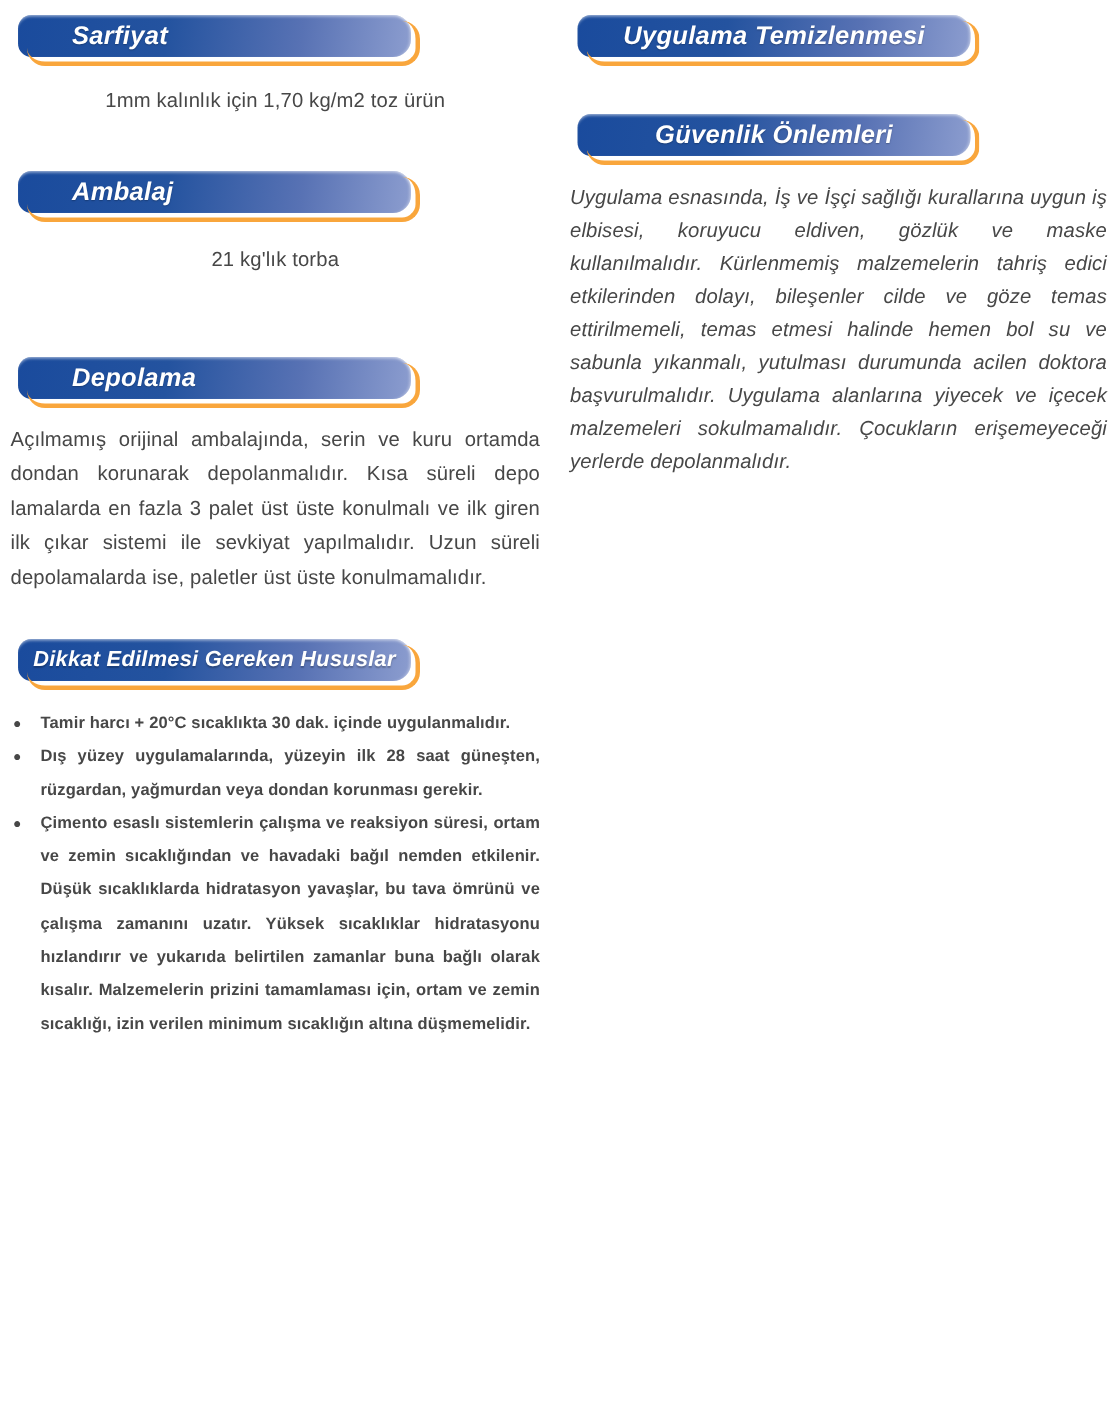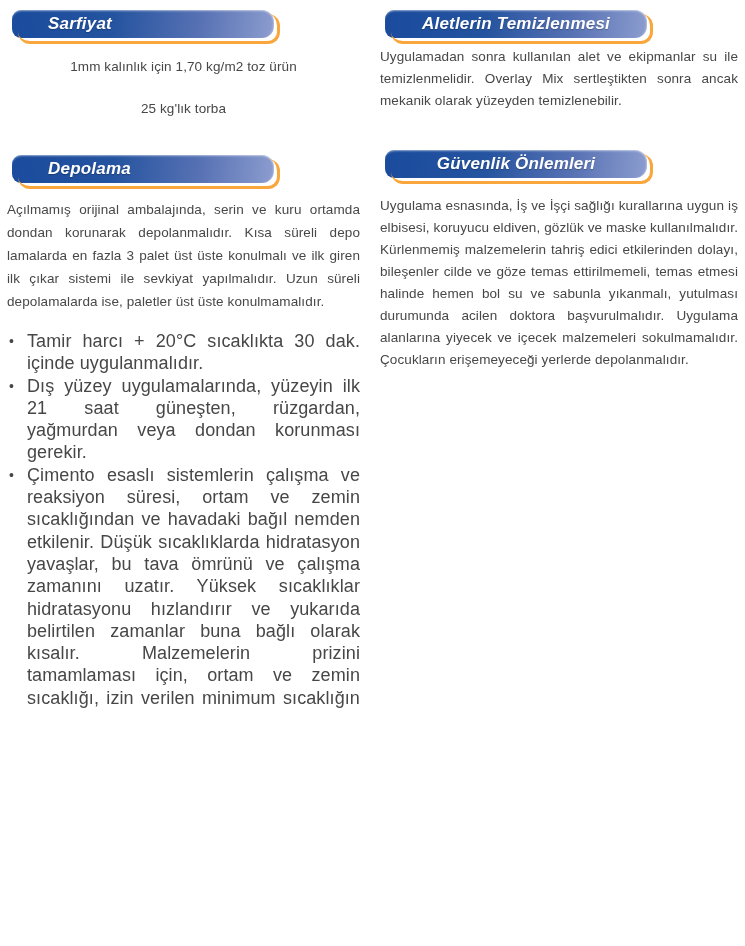--- a/index.html
+++ b/index.html
@@ -63,51 +63,52 @@
     letter-spacing:0.1px;
     text-align:justify;
     color:var(--text);
   }
   .body-text.single{text-align:center;white-space:nowrap;}
 
   .bullet-list{list-style:none;}
   .bullet-list li{
     position:relative;
     padding-left:20px;
-    font-size:18px;
+    font-size:11px;
     line-height:22.3px;
     letter-spacing:0.1px;
     text-align:justify;
     color:var(--text);
+    font-weight:bold;
   }
   .bullet-list li::before{
     content:"\2022";
     position:absolute;
     left:2px;top:0;
     font-size:14px;
     color:var(--text);
   }
 
   
   .lc-banner-sarfiyat{margin-top:10px;}
   .lc-body-sarfiyat{margin-top:17px;}
   .lc-banner-ambalaj{margin-top:36px;}
   .lc-body-ambalaj{margin-top:19px;}
-  .lc-banner-depolama{margin-top:35px;}
+  .lc-banner-depolama{margin-top:54px;}
   .lc-body-depolama{margin-top:15px;}
   .lc-banner-raf{margin-top:23px;}
   .lc-body-raf{margin-top:19px;}
   .lc-banner-dikkat{margin-top:30px;}
   .lc-bullets-dikkat{margin-top:17px;}
 
   
   .rc-banner-aletler{margin-top:10px;}
   .rc-body-aletler{margin-top:8px;line-height:22px;}
   .rc-banner-guvenlik{margin-top:38px;}
-  .rc-body-guvenlik{margin-top:17px;line-height:22px;}
+  .rc-body-guvenlik{margin-top:17px;line-height:22px;font-style:italic;}
 
   .footer-line{
     position:absolute;
     left:0;right:0;
     top:923px;
     height:3px;
     background:var(--pink);
   }
 </style>
 </head>
@@ -115,42 +116,47 @@
 
 <div class="page">
 
   <div class="col col-left">
 
     <div class="banner align-left lc-banner-sarfiyat">
       <span class="banner-title">Sarfiyat</span>
     </div>
     <p class="body-text single lc-body-sarfiyat">1mm kalınlık için 1,70  kg/m2 toz ürün</p>
 
-    <p class="body-text single lc-body-ambalaj">25 kg'lık torba</p>
+    <div class="banner align-left lc-banner-ambalaj">
+      <span class="banner-title">Ambalaj</span>
+    </div>
+    <p class="body-text single lc-body-ambalaj">21 kg'lık torba</p>
 
     <div class="banner align-left lc-banner-depolama">
       <span class="banner-title">Depolama</span>
     </div>
     <p class="body-text lc-body-depolama">Açılmamış orijinal ambalajında, serin ve kuru ortamda dondan korunarak depolanmalıdır. Kısa süreli depo lamalarda en fazla 3 palet üst üste konulmalı ve ilk giren ilk çıkar sistemi ile sevkiyat yapılmalıdır. Uzun süreli depolamalarda ise, paletler üst üste konulmamalıdır.</p>
 
 
+    <div class="banner align-center small-title lc-banner-dikkat">
+      <span class="banner-title">Dikkat Edilmesi Gereken Hususlar</span>
+    </div>
     <ul class="bullet-list lc-bullets-dikkat">
       <li>Tamir harcı + 20°C sıcaklıkta 30 dak. içinde uygulanmalıdır.</li>
-      <li>Dış yüzey uygulamalarında, yüzeyin ilk 21 saat güneşten, rüzgardan, yağmurdan veya dondan korunması gerekir.</li>
+      <li>Dış yüzey uygulamalarında, yüzeyin ilk 28 saat güneşten, rüzgardan, yağmurdan veya dondan korunması gerekir.</li>
       <li>Çimento esaslı sistemlerin çalışma ve reaksiyon süresi, ortam ve zemin sıcaklığından ve havadaki bağıl nemden etkilenir. Düşük sıcaklıklarda hidratasyon yavaşlar, bu tava ömrünü ve çalışma zamanını uzatır. Yüksek sıcaklıklar hidratasyonu hızlandırır ve yukarıda belirtilen zamanlar buna bağlı olarak kısalır. Malzemelerin prizini tamamlaması için, ortam ve zemin sıcaklığı, izin verilen minimum  sıcaklığın altına düşmemelidir.</li>
     </ul>
 
   </div>
 
   <div class="col col-right">
 
     <div class="banner align-center rc-banner-aletler">
-      <span class="banner-title">Aletlerin Temizlenmesi</span>
+      <span class="banner-title">Uygulama Temizlenmesi</span>
     </div>
-    <p class="body-text rc-body-aletler">Uygulamadan sonra kullanılan alet ve ekipmanlar su ile temizlenmelidir. Overlay Mix  sertleştikten sonra  ancak mekanik olarak yüzeyden temizlenebilir.</p>
 
     <div class="banner align-center rc-banner-guvenlik">
       <span class="banner-title">Güvenlik Önlemleri</span>
     </div>
     <p class="body-text rc-body-guvenlik">Uygulama esnasında, İş ve İşçi sağlığı kurallarına uygun iş elbisesi, koruyucu eldiven, gözlük ve maske kullanılmalıdır. Kürlenmemiş malzemelerin tahriş edici etkilerinden dolayı, bileşenler cilde ve göze temas ettirilmemeli, temas etmesi halinde hemen  bol su ve sabunla  yıkanmalı, yutulması durumunda acilen doktora başvurulmalıdır. Uygulama alanlarına yiyecek ve içecek malzemeleri sokulmamalıdır. Çocukların erişemeyeceği yerlerde depolanmalıdır.</p>
 
   </div>
 
   <div class="footer-line"></div>
 

